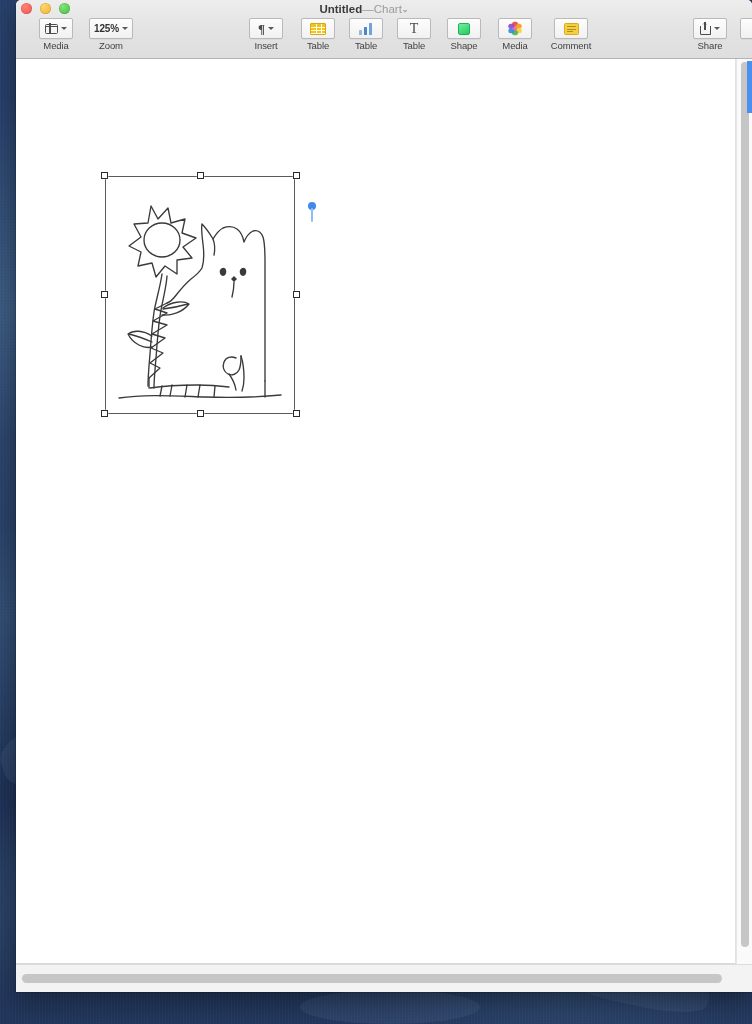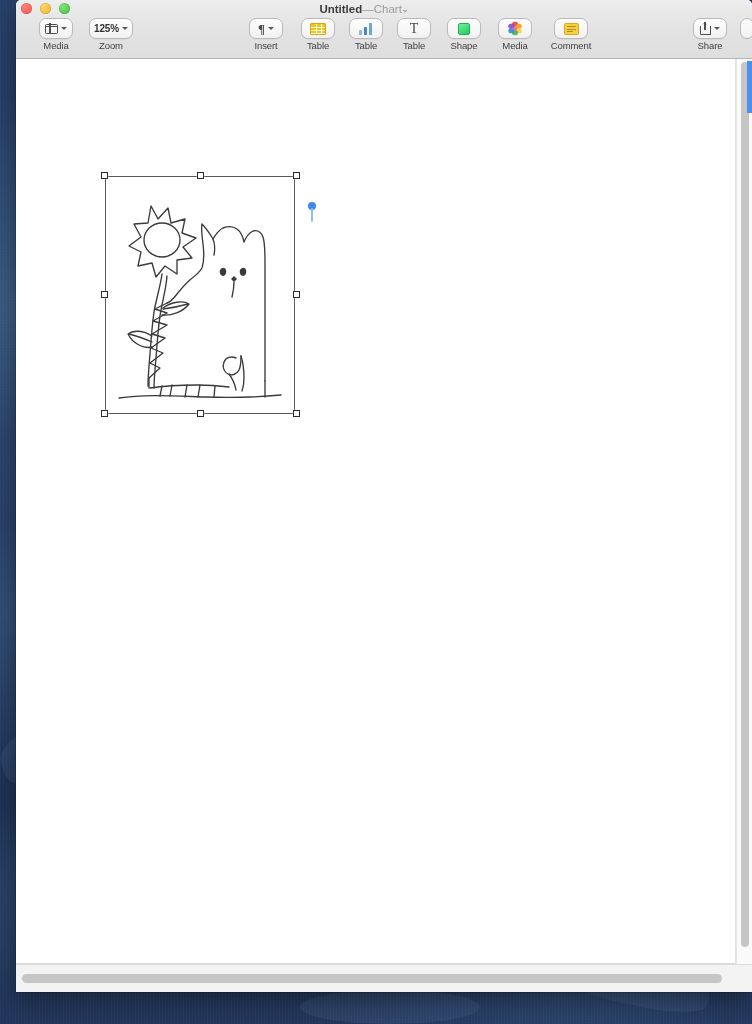--- a/index.html
+++ b/index.html
@@ -68,21 +68,21 @@
     height:41px; display:flex; align-items:flex-start; position:relative;
     padding-top:1px;
   }
   .tgroup{ display:flex; align-items:flex-start; }
   .titem{
     width:48px; display:flex; flex-direction:column; align-items:center; gap:1px;
   }
   .tbtn{
     height:21px; min-width:34px; padding:0 4px;
     background:linear-gradient(180deg,#fdfdfd,#f1f1f1);
-    border:.5px solid #b9b9b9; border-radius:7px;
+    border:.5px solid #b9b9b9; border-radius:2px;
     box-shadow:0 .5px 0 rgba(255,255,255,.85) inset, 0 .5px .5px rgba(0,0,0,.07);
     display:flex; align-items:center; justify-content:center; gap:3px;
   }
   .tlabel{ font-size:9.5px; color:#3f3f3f; letter-spacing:-.1px; }
   .chevd{ width:0;height:0;border-left:3px solid transparent;border-right:3px solid transparent;border-top:3.4px solid #5a5a5a; }
 
   
   .ic-view{ width:13px;height:10px;border:1.3px solid #4d4d4d;border-radius:1.5px;position:relative;}
   .ic-view::before{content:"";position:absolute;left:3.4px;top:-1.3px;bottom:-1.3px;width:1.3px;background:#4d4d4d;}
   .ic-view::after{content:"";position:absolute;left:-1.3px;right:-1.3px;top:1.4px;height:1.3px;background:#4d4d4d;}

